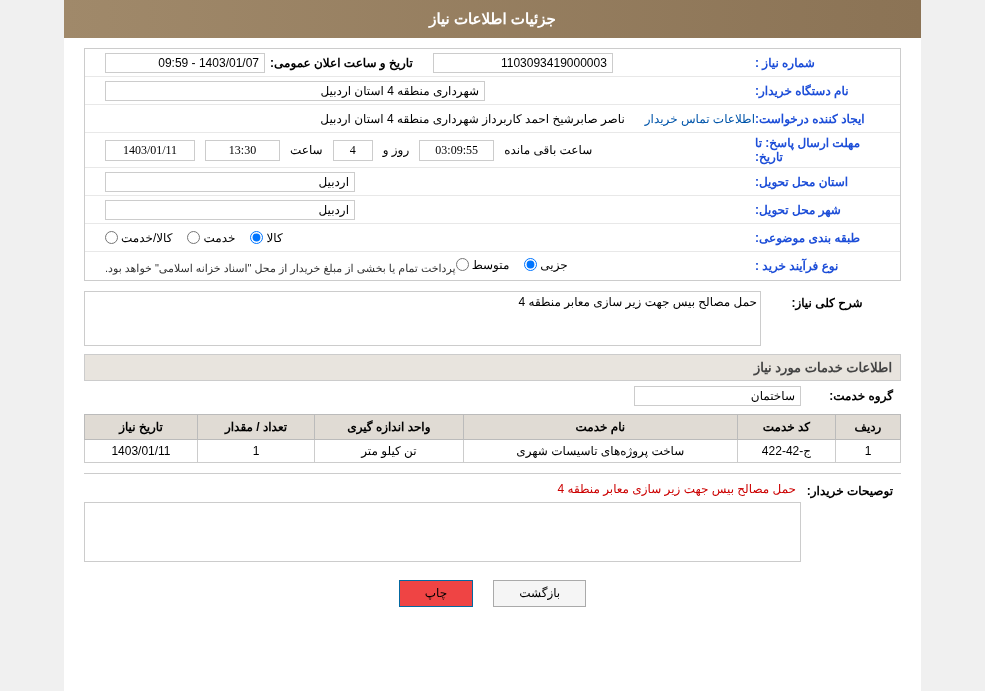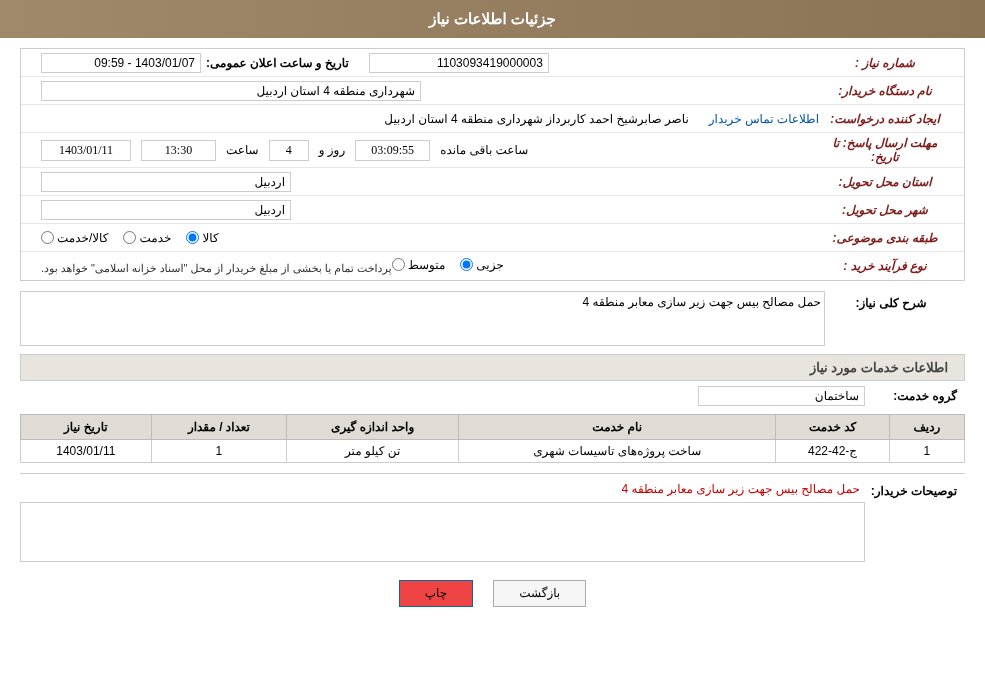--- a/index.html
+++ b/index.html
@@ -3,21 +3,21 @@
   <meta charset="utf-8">
   <style>
     * { box-sizing: border-box; margin: 0; padding: 0; }
     body {
       font-family: Tahoma, Arial, sans-serif;
       font-size: 12px;
       background: #f0f0f0;
       direction: rtl;
     }
     .page-container {
-      width: 985px;
+      width: 857px;
       min-height: 691px;
       background: #fff;
       margin: 0 auto;
     }
     .header-bar {
       background: linear-gradient(to left, #8B7355, #a0896a);
       color: #fff;
       text-align: center;
       padding: 10px 0;
       font-size: 15px;
@@ -35,27 +35,26 @@
       display: flex;
       align-items: center;
       border-bottom: 1px solid #e8e8e8;
       min-height: 28px;
       padding: 2px 5px;
     }
     .info-row:last-child {
       border-bottom: none;
     }
     .label-cell {
-      color: #7f1d1d;
+      color: #1d4ed8;
       font-weight: bold;
       width: 140px;
-      text-align: center;
+      text-align: left;
       padding-right: 8px;
       flex-shrink: 0;
-      font-style: italic;
     }
     .value-cell {
       flex: 1;
       display: flex;
       align-items: center;
       justify-content: flex-end;
     }
     .input-field {
       border: 1px solid #ccc;
       padding: 2px 5px;
@@ -111,21 +110,21 @@
       display: flex;
       align-items: flex-start;
       gap: 3px;
     }
     .radio-item input[type="radio"] {
       margin: 0;
     }
     .section-title {
       background: #e8e4de;
       border: 1px solid #ccc;
-      padding: 5px 16px;
+      padding: 5px 8px;
       font-weight: bold;
       font-size: 13px;
       color: #444;
       margin-top: 8px;
       margin-bottom: 5px;
       text-align: right;
     }
     .description-area {
       display: flex;
       align-items: flex-start;

